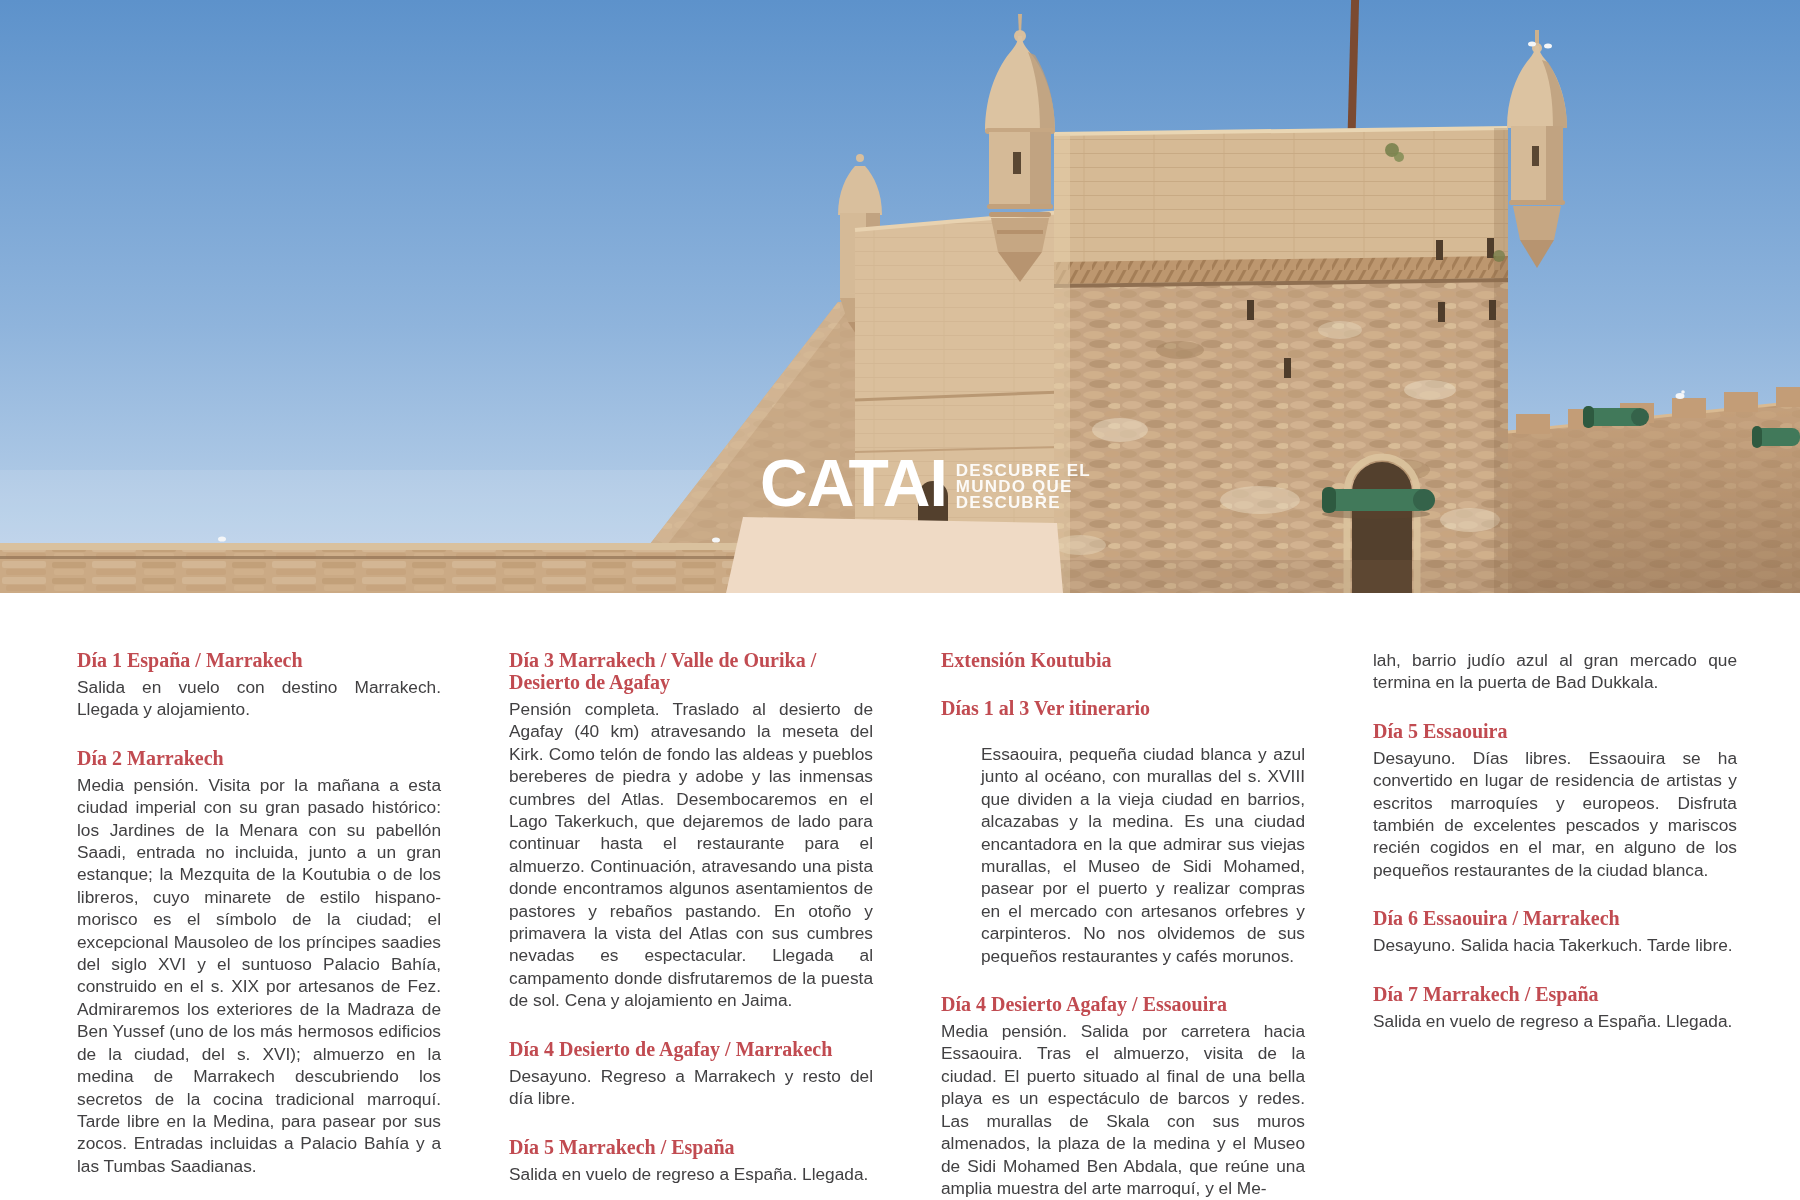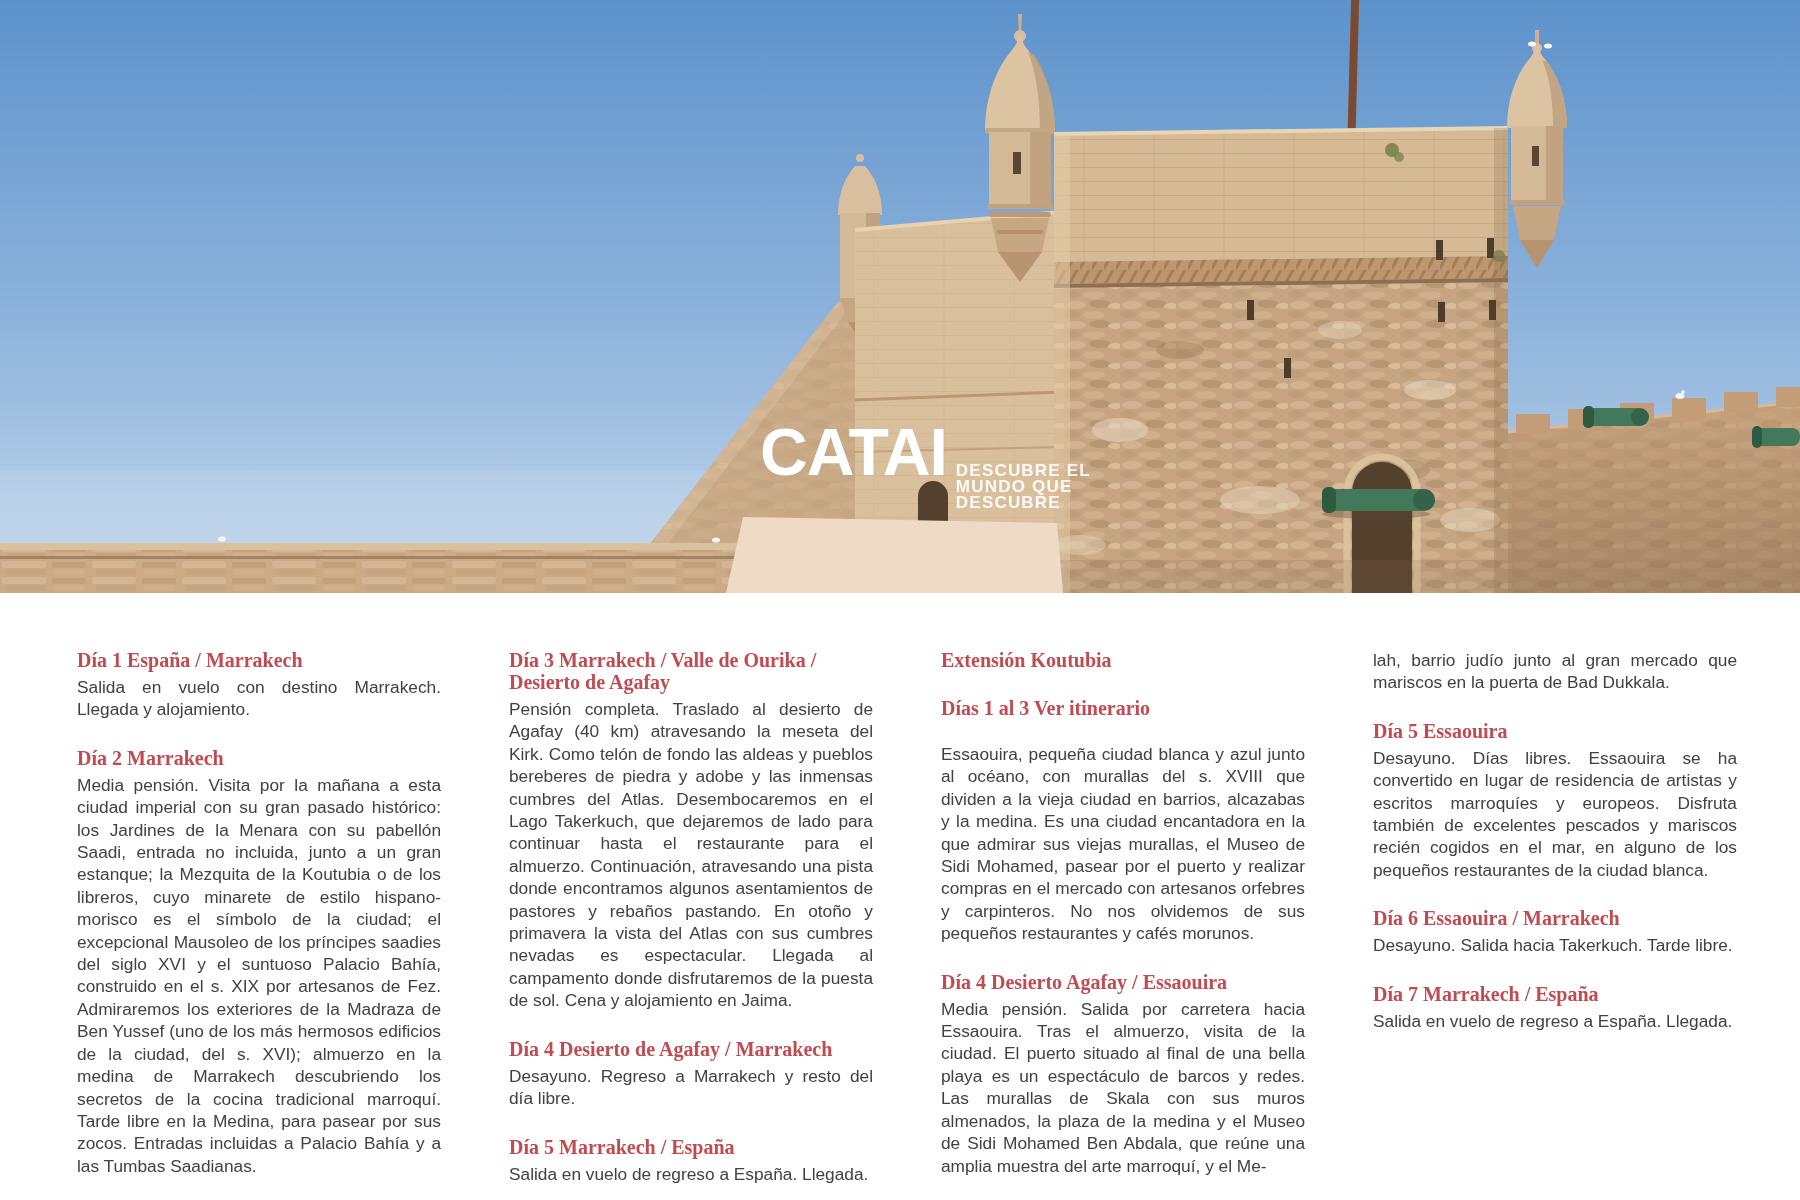--- a/index.html
+++ b/index.html
@@ -1,32 +1,32 @@
 <!DOCTYPE html>
 <html lang="es"><head>
 <meta charset="utf-8">
 <style>
   html,body{margin:0;padding:0;background:#ffffff;}
   .page{position:relative;width:1800px;height:1200px;background:#ffffff;overflow:hidden;
         font-family:"Liberation Sans",sans-serif;}
   .hero{position:absolute;left:0;top:0;width:1800px;height:593px;}
   .hero svg{display:block;}
-  .logo{position:absolute;left:760px;top:424px;display:flex;align-items:flex-start;}
+  .logo{position:absolute;left:760px;top:424px;display:flex;align-items:flex-end;}
   .logo-brand{font-family:"Liberation Sans",sans-serif;font-weight:bold;font-size:66px;
               line-height:56px;letter-spacing:-1px;color:#ffffff;}
   .logo-tagline{margin-left:9px;padding-top:4px;font-weight:bold;font-size:17px;
                 line-height:16px;letter-spacing:1.2px;color:rgba(255,255,255,0.92);margin-top:35px;}
   .columns{position:absolute;left:77px;top:649px;display:flex;gap:68px;}
   .col{width:364px;}
   .h{font-family:"Liberation Serif",serif;font-weight:bold;font-size:20px;line-height:22px;
      color:#c14b51;margin:26px 0 5px 0;}
   .p{font-size:17.3px;line-height:22.4px;color:#414042;text-align:justify;margin:0;
      hyphens:auto;-webkit-hyphens:auto;}
   .col > *:first-child{margin-top:0;}
-  .mt-lg{margin-top:24px;}
+  .mt-lg{margin-top:24px;margin-left:40px;}
 </style>
 </head>
 <body>
 
 <div class="page">
 
   <div class="hero">
     <svg viewBox="0 0 1800 593" width="1800" height="593">
       <defs>
         <linearGradient id="sky" x1="0" y1="0" x2="0" y2="1">
@@ -239,21 +239,21 @@
 
     <div class="col">
       <div class="h">Extensión Koutubia</div>
       <div class="h">Días 1 al 3 Ver itinerario</div>
       <p class="p mt-lg">Essaouira, pequeña ciudad blanca y azul junto al océano, con murallas del s. XVIII que dividen a la vieja ciudad en barrios, alcazabas y la medina. Es una ciudad encantadora en la que admirar sus viejas murallas, el Museo de Sidi Mohamed, pasear por el puerto y realizar compras en el mercado con artesanos orfebres y carpinteros. No nos olvidemos de sus pequeños restaurantes y cafés morunos.</p>
       <div class="h">Día 4 Desierto Agafay / Essaouira</div>
       <p class="p">Media pensión. Salida por carretera hacia Essaouira. Tras el almuerzo, visita de la ciudad. El puerto situado al final de una bella playa es un espectáculo de barcos y redes. Las murallas de Skala con sus muros almenados, la plaza de la medina y el Museo de Sidi Mohamed Ben Abdala, que reúne una amplia muestra del arte marroquí, y el Me-</p>
     </div>
 
     <div class="col">
-      <p class="p">lah, barrio judío junto al gran mercado que mariscos en la puerta de Bad Dukkala.</p>
+      <p class="p">lah, barrio judío azul al gran mercado que termina en la puerta de Bad Dukkala.</p>
       <div class="h">Día 5 Essaouira</div>
       <p class="p">Desayuno. Días libres. Essaouira se ha convertido en lugar de residencia de artistas y escritos marroquíes y europeos. Disfruta también de excelentes pescados y mariscos recién cogidos en el mar, en alguno de los pequeños restaurantes de la ciudad blanca.</p>
       <div class="h">Día 6 Essaouira / Marrakech</div>
       <p class="p">Desayuno. Salida hacia Takerkuch. Tarde libre.</p>
       <div class="h">Día 7 Marrakech / España</div>
       <p class="p">Salida en vuelo de regreso a España. Llegada.</p>
     </div>
 
   </div>
 </div>

